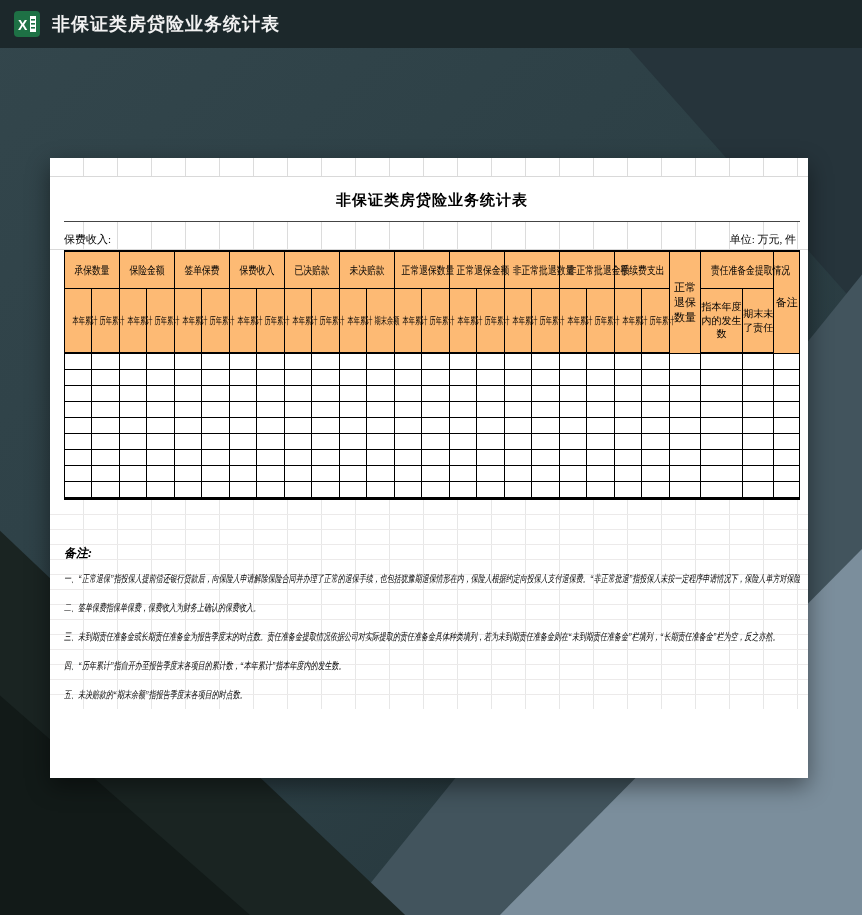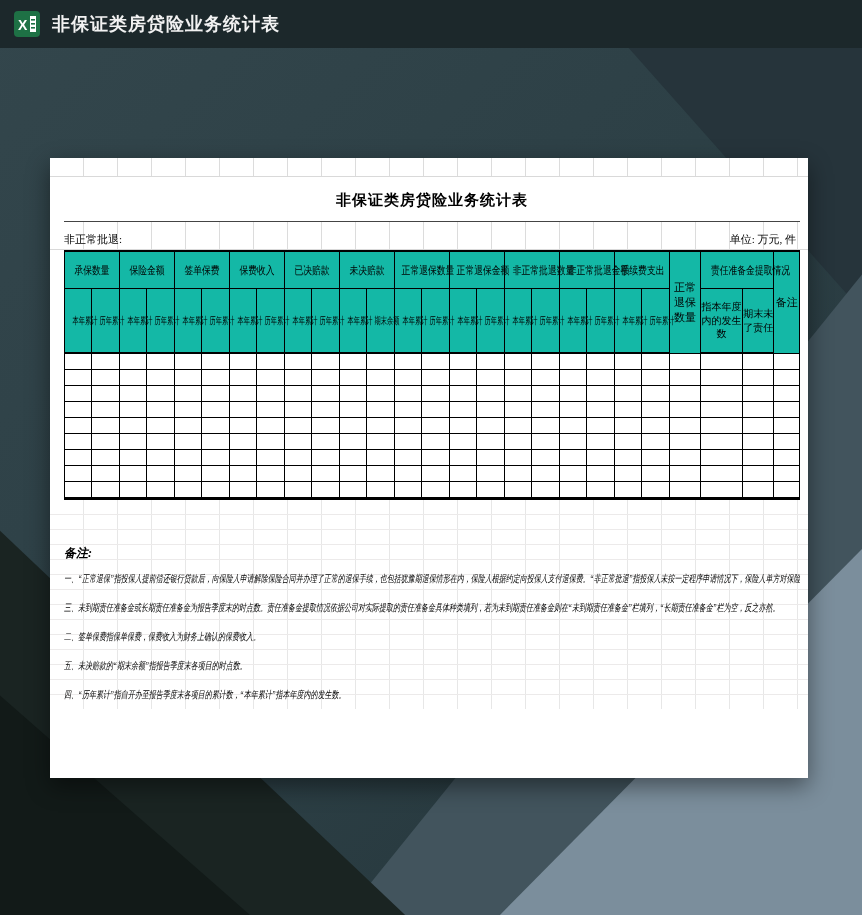--- a/index.html
+++ b/index.html
@@ -52,21 +52,21 @@
     box-sizing:border-box;
   }
   .meta-row .ml{padding-left:14px;}
   .meta-row .mr{padding-right:10px;}
   
   table.stat{
     border-collapse:collapse;table-layout:fixed;width:736px;
     font-family:"Liberation Serif","DejaVu Serif",serif;
   }
   table.stat th,table.stat td{padding:0;border:1px solid #000;}
-  table.stat thead th{font-weight:normal;text-align:center;vertical-align:middle;background:#14b8a6;}
+  table.stat thead th{font-weight:normal;text-align:center;vertical-align:middle;background:#fdba74;}
   tr.grow th{height:36px;border-top:2px solid #000;font-size:11px;}
   tr.srow th{height:63px;font-size:10px;border-bottom:2px solid #000;}
   th.tall,th.rem{border-bottom:2px solid #000;}
   .cx{display:inline-block;white-space:nowrap;transform:scaleX(.62);transform-origin:50% 50%;}
   .cg{display:inline-block;white-space:nowrap;transform:scaleX(.80);transform-origin:50% 50%;}
   th.tall,th.rsub,th.rem{font-size:9.5px;line-height:1.35;word-break:break-all;padding:0 1px;}
   tbody td{height:15px;border-left:1px solid #000;border-right:1px solid #000;border-top:none;border-bottom:1px solid #c4c4c4;}
   tbody tr.lastrow td{border-bottom:3px solid #000;}
   
   .lower{
@@ -107,21 +107,21 @@
   <h1>非保证类房贷险业务统计表</h1>
 </header>
 
 <main class="page">
   <div class="gridrow top-strip"></div>
 
   <div class="doc-title">非保证类房贷险业务统计表</div>
 
 
   <div class="meta-row gridrow">
-    <span class="ml">非正常批退:</span>
+    <span class="ml">保费收入:</span>
     <span class="mr">单位: 万元, 件</span>
   </div>
 
   <table class="stat" id="stat-table">
       <colgroup>
         <col style="width: 27px;">
         <col style="width: 27px;">
         <col style="width: 27px;">
         <col style="width: 27px;">
         <col style="width: 27px;">
@@ -447,25 +447,25 @@
       </tbody>
     </table>
 
   <div class="lower">
     <div class="filler"></div>
     <div class="notes-label">备注:</div>
     <div class="note">
         <span class="nt">一、“正常退保”指投保人提前偿还银行贷款后，向保险人申请解除保险合同并办理了正常的退保手续，也包括犹豫期退保情形在内，保险人根据约定向投保人支付退保费。“非正常批退”指投保人未按一定程序申请情况下，保险人单方对保险单作批改处理形成的批退。</span>
       </div>
     <div class="note">
+        <span class="nt">二、签单保费指保单保费，保费收入为财务上确认的保费收入。</span>
+      </div>
+    <div class="note">
         <span class="nt">三、未到期责任准备金或长期责任准备金为报告季度末的时点数。责任准备金提取情况依据公司对实际提取的责任准备金具体种类填列，若为未到期责任准备金则在“未到期责任准备金”栏填列，“长期责任准备金”栏为空，反之亦然。</span>
       </div>
     <div class="note">
-        <span class="nt">二、签单保费指保单保费，保费收入为财务上确认的保费收入。</span>
+        <span class="nt">四、“历年累计”指自开办至报告季度末各项目的累计数，“本年累计”指本年度内的发生数。</span>
       </div>
     <div class="note">
         <span class="nt">五、未决赔款的“期末余额”指报告季度末各项目的时点数。</span>
       </div>
-    <div class="note">
-        <span class="nt">四、“历年累计”指自开办至报告季度末各项目的累计数，“本年累计”指本年度内的发生数。</span>
-      </div>
   </div>
 </main>
 
 </body></html>

